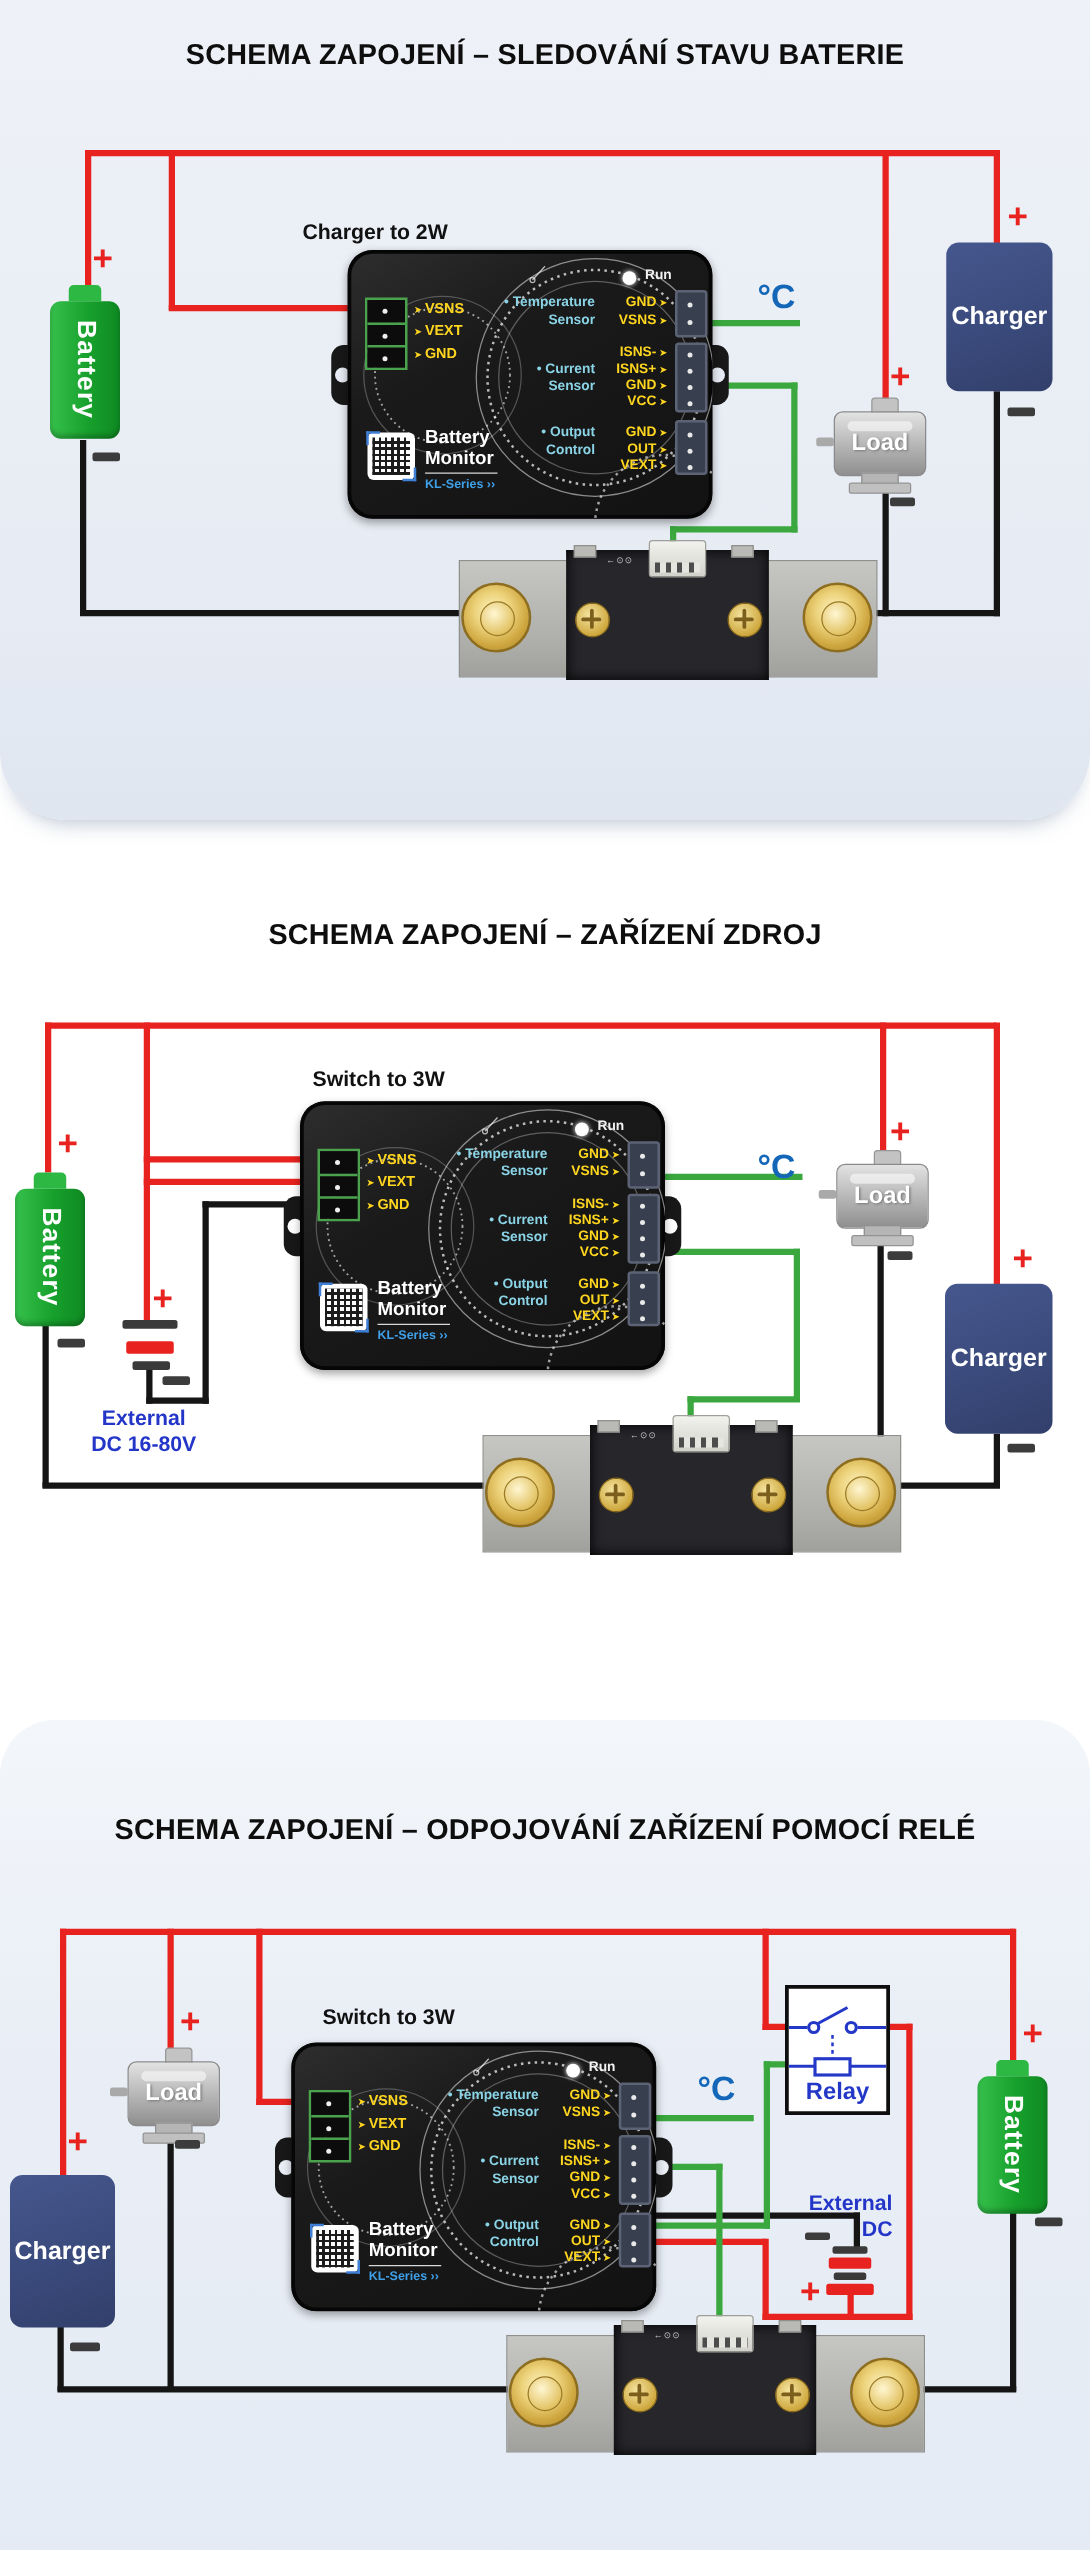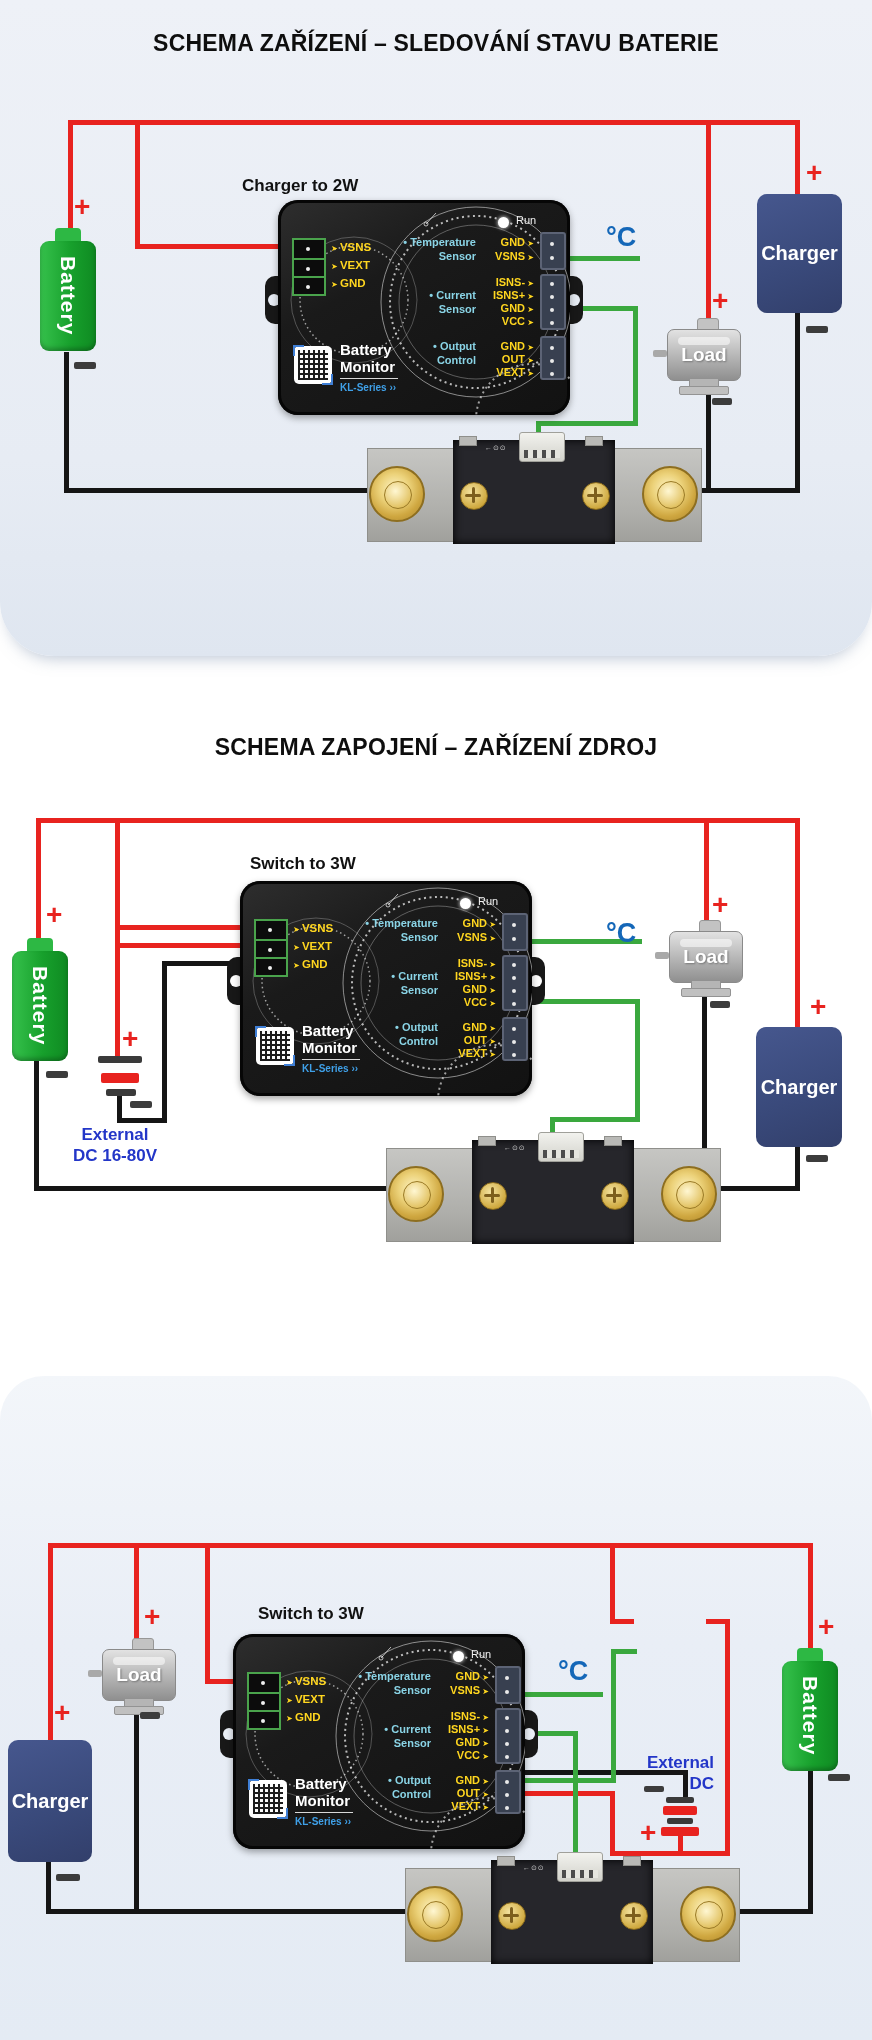--- a/index.html
+++ b/index.html
@@ -52,21 +52,21 @@
   .dwrap{position:absolute;width:292px;height:215px;}
   .ear{position:absolute;width:24px;height:48px;background:#181818;border-radius:10px;top:76px;}
   .ear.le{left:-13px;} .ear.ri{right:-13px;}
   .ear::after{content:"";position:absolute;width:12px;height:12px;border-radius:50%;top:18px;background:var(--hole,#e8ecf4);}
   .ear.le::after{left:3px;} .ear.ri::after{right:3px;}
   .device{position:absolute;left:0;top:0;width:292px;height:215px;border-radius:20px;overflow:hidden;
           background:linear-gradient(150deg,#2e2e2e 0%,#1a1a1a 35%,#121212 100%);
           box-shadow:inset 0 0 0 3px #060606,0 3px 7px rgba(0,0,0,.35);}
   .device svg{position:absolute;left:0;top:0;}
   .runled{position:absolute;left:220px;top:17px;width:11px;height:11px;border-radius:50%;background:#fff;box-shadow:0 0 4px #fff;}
-  .runtext{position:absolute;left:238px;top:14px;color:#f2f2f2;font-size:11px;font-weight:400;}
+  .runtext{position:absolute;left:238px;top:14px;color:#f2f2f2;font-size:11px;font-weight:700;}
   .tblock{position:absolute;left:14px;top:38px;width:34px;height:58px;border:2px solid #4aa34c;box-sizing:border-box;}
   .tcell{position:relative;height:18px;background:#0c0c0c;}
   .tcell + .tcell{border-top:2px solid #4aa34c;box-sizing:border-box;height:18px;}
   .tcell::after{content:"";position:absolute;left:12px;top:7px;width:4px;height:4px;border-radius:50%;background:#efefef;}
   .lpin{position:absolute;left:53px;width:70px;height:18px;line-height:18px;color:#ffd61f;font-weight:700;font-size:11.5px;}
   .lpin::before{content:"➤ ";font-size:8px;color:#ffd61f;}
   .glab{position:absolute;left:56px;width:142px;text-align:right;color:#8ad4e6;font-weight:700;font-size:11px;line-height:13px;}
   .glab.b1::before{content:"• ";}
   .rpin{position:absolute;left:152px;width:104px;text-align:right;color:#ffd61f;font-weight:700;font-size:11px;line-height:12px;}
   .rpin::after{content:" ➤";font-size:8px;}
@@ -104,22 +104,23 @@
   .screw::after{content:"";position:absolute;left:11px;top:4px;width:3px;height:16px;background:#7d5f1d;border-radius:2px;}
   .smark{position:absolute;left:118px;top:6px;color:#ddd;font-size:7px;letter-spacing:1px;opacity:.85;}
 </style>
 </head>
 <body>
 
 <div id="stage">
   <div class="card1"></div>
   <div class="card3"></div>
 
-  <div class="title" style="top:30px">SCHEMA ZAŘÍZENÍ – SLEDOVÁNÍ STAVU BATERIE</div>
+  <div class="title" style="top:30px">SCHEMA ZAPOJENÍ – SLEDOVÁNÍ STAVU BATERIE</div>
   <div class="title" style="top:734px">SCHEMA ZAPOJENÍ – ZAŘÍZENÍ ZDROJ</div>
+  <div class="title" style="top:1450px">SCHEMA ZAPOJENÍ – ODPOJOVÁNÍ ZAŘÍZENÍ POMOCÍ RELÉ</div>
 
   <div class="w red" style="left:68px;top:120px;width:732px;height:5px"></div>
   <div class="w red" style="left:68px;top:120px;width:5px;height:110px"></div>
   <div class="w red" style="left:135px;top:120px;width:5px;height:128px"></div>
   <div class="w red" style="left:135px;top:244px;width:173px;height:5px"></div>
   <div class="w red" style="left:706px;top:120px;width:5px;height:202px"></div>
   <div class="w red" style="left:795px;top:120px;width:5px;height:76px"></div>
   <div class="w blk" style="left:64px;top:352px;width:5px;height:140px"></div>
   <div class="w blk" style="left:64px;top:488px;width:336px;height:5px"></div>
   <div class="w blk" style="left:706px;top:388px;width:5px;height:105px"></div>
@@ -433,20 +434,34 @@
   </div>
   <div class="plus" style="left:144px;top:1604px">+</div>
   <div class="minusbar" style="left:140px;top:1712px;width:20px;height:7px"></div>
 
   <div class="charger" style="left:8px;top:1740px;width:84px;height:122px">
     <span>Charger</span>
   </div>
   <div class="plus" style="left:54px;top:1700px">+</div>
   <div class="minusbar" style="left:56px;top:1874px;width:24px;height:7px"></div>
 
+  <div class="relay">
+    <svg width="78" height="70" viewBox="0 0 78 70" style="position:absolute;left:0;top:6px">
+      <line x1="0" y1="25" x2="15" y2="25" stroke="#2438c8" stroke-width="2.5"></line>
+      <circle cx="20" cy="25" r="4" fill="#fff" stroke="#2438c8" stroke-width="2.5"></circle>
+      <circle cx="50" cy="25" r="4" fill="#fff" stroke="#2438c8" stroke-width="2.5"></circle>
+      <line x1="55" y1="25" x2="78" y2="25" stroke="#2438c8" stroke-width="2.5"></line>
+      <line x1="23" y1="22" x2="47" y2="9" stroke="#2438c8" stroke-width="2.5"></line>
+      <line x1="35" y1="31" x2="35" y2="50" stroke="#2438c8" stroke-width="2" stroke-dasharray="3 3"></line>
+      <rect x="21" y="50" width="28" height="13" fill="none" stroke="#2438c8" stroke-width="2.5"></rect>
+      <line x1="0" y1="56" x2="21" y2="56" stroke="#2438c8" stroke-width="2.5"></line>
+      <line x1="49" y1="56" x2="78" y2="56" stroke="#2438c8" stroke-width="2.5"></line>
+    </svg>
+    <div class="rlab">Relay</div>
+  </div>
 
   <div class="celsius" style="left:558px;top:1656px">°C</div>
 
   <div class="extlab" style="left:568px;top:1752px;width:146px;text-align:right">
     <div>External</div>
     <div>DC</div>
   </div>
   <div class="minusbar" style="left:644px;top:1786px;width:20px;height:6px"></div>
   <div class="minusbar" style="left:666px;top:1797px;width:28px;height:6px;background:#3a3a3a"></div>
   <div class="minusbar" style="left:663px;top:1806px;width:34px;height:9px;background:#e8231f"></div>

